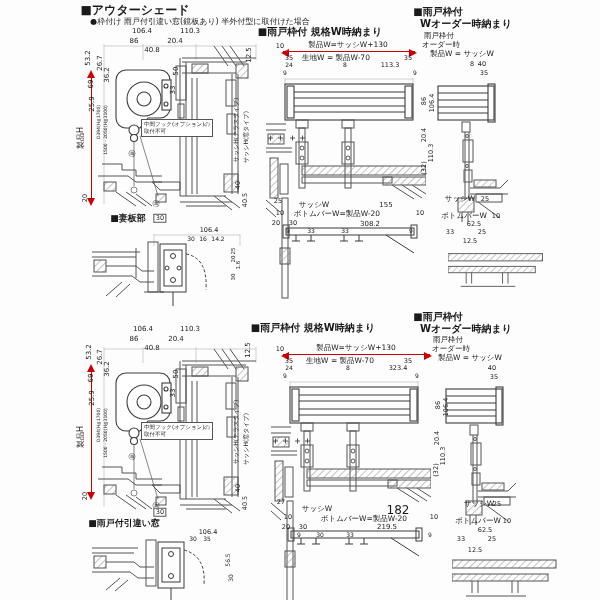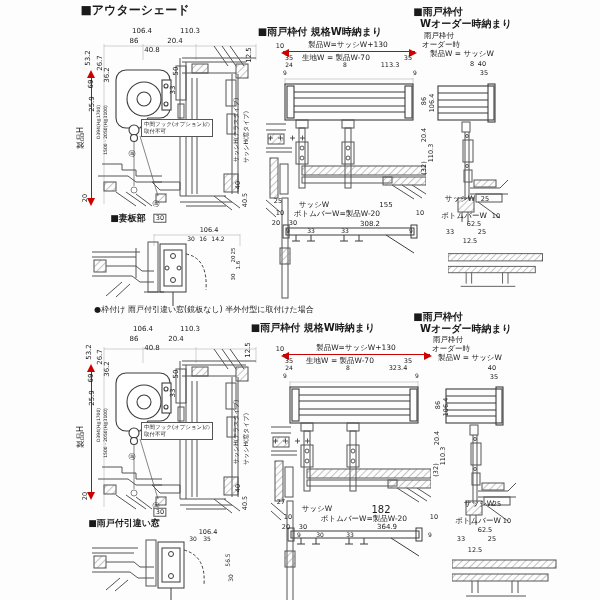--- a/index.html
+++ b/index.html
@@ -293,20 +293,21 @@
   <div class="note" style="left:141px;top:119px">
     <div>中間フック(オプション)の</div>
     <div>取付不可</div>
   </div>
   <div class="note" style="left:141px;top:422px">
     <div>中間フック(オプション)の</div>
     <div>取付不可</div>
   </div>
 
 <span class="lbl b" style="left: 135px; top: 10px; font-size: 12px;">■アウターシェード</span>
+    <span class="lbl" style="left: 200px; top: 22px; font-size: 8px;">●枠付け 雨戸付引違い窓(鏡板あり) 半外付型に取付けた場合</span>
     <span class="lbl b" style="left: 320px; top: 32px; font-size: 10px;">■雨戸枠付 規格W時納まり</span>
     <span class="lbl b" style="left: 438px; top: 12px; font-size: 10px;">■雨戸枠付</span>
     <span class="lbl b" style="left: 466px; top: 24px; font-size: 10px;">Wオーダー時納まり</span>
     <span class="lbl" style="left: 439px; top: 36px; font-size: 7.5px;">雨戸枠付</span>
     <span class="lbl" style="left: 441px; top: 45px; font-size: 7.5px;">オーダー時</span>
     <span class="lbl" style="left: 462px; top: 54px; font-size: 7.5px;">製品W = サッシW</span>
     <span class="lbl" style="left: 142px; top: 31px; font-size: 7px;">106.4</span>
     <span class="lbl" style="left: 190px; top: 31px; font-size: 7px;">110.3</span>
     <span class="lbl" style="left: 134px; top: 41px; font-size: 7px;">86</span>
     <span class="lbl" style="left: 175px; top: 41px; font-size: 7px;">20.4</span>
@@ -371,21 +372,20 @@
     <span class="lbl" style="left: 482px; top: 64px; font-size: 6.5px;">40</span>
     <span class="lbl" style="left: 484px; top: 73px; font-size: 6.5px;">35</span>
     <span class="lbl" style="left: 460px; top: 199px; font-size: 7.5px;">サッシW</span>
     <span class="lbl" style="left: 485px; top: 199px; font-size: 6.5px;">25</span>
     <span class="lbl" style="left: 464px; top: 216px; font-size: 7.5px;">ボトムバーW</span>
     <span class="lbl" style="left: 496px; top: 216px; font-size: 6.5px;">10</span>
     <span class="lbl" style="left: 474px; top: 224px; font-size: 6.5px;">62.5</span>
     <span class="lbl" style="left: 450px; top: 232px; font-size: 6.5px;">33</span>
     <span class="lbl" style="left: 482px; top: 232px; font-size: 6.5px;">25</span>
     <span class="lbl" style="left: 470px; top: 241px; font-size: 6.5px;">12.5</span>
-    <span class="lbl" style="left: 204px; top: 310px; font-size: 8px;">●枠付け 雨戸付引違い窓(鏡板なし) 半外付型に取付けた場合</span>
     <span class="lbl b" style="left: 313px; top: 328px; font-size: 10px;">■雨戸枠付 規格W時納まり</span>
     <span class="lbl b" style="left: 438px; top: 317px; font-size: 10px;">■雨戸枠付</span>
     <span class="lbl b" style="left: 466px; top: 329px; font-size: 10px;">Wオーダー時納まり</span>
     <span class="lbl" style="left: 448px; top: 340px; font-size: 7.5px;">雨戸枠付</span>
     <span class="lbl" style="left: 451px; top: 349px; font-size: 7.5px;">オーダー時</span>
     <span class="lbl" style="left: 470px; top: 358px; font-size: 7.5px;">製品W = サッシW</span>
     <span class="lbl" style="left: 143px; top: 329px; font-size: 7px;">106.4</span>
     <span class="lbl" style="left: 190px; top: 329px; font-size: 7px;">110.3</span>
     <span class="lbl" style="left: 134px; top: 339px; font-size: 7px;">86</span>
     <span class="lbl" style="left: 176px; top: 339px; font-size: 7px;">20.4</span>
@@ -418,27 +418,27 @@
     <span class="lbl" style="left: 398px; top: 368px; font-size: 6.5px;">323.4</span>
     <span class="lbl" style="left: 285px; top: 376px; font-size: 6px;">9</span>
     <span class="lbl" style="left: 417px; top: 376px; font-size: 6px;">9</span>
     <span class="lbl v" style="left: 438px; top: 405px; font-size: 6.5px;">86</span>
     <span class="lbl v" style="left: 446px; top: 407px; font-size: 6.5px;">106.4</span>
     <span class="lbl v" style="left: 437px; top: 438px; font-size: 6.5px;">20.4</span>
     <span class="lbl v" style="left: 443px; top: 456px; font-size: 6.5px;">110.3</span>
     <span class="lbl v" style="left: 436px; top: 470px; font-size: 6.5px;">(32)</span>
     <span class="lbl" style="left: 281px; top: 502px; font-size: 6.5px;">27</span>
     <span class="lbl" style="left: 317px; top: 509px; font-size: 7.5px;">サッシW</span>
-    <span class="lbl" style="left: 381px; top: 510px; font-size: 10px;">182</span>
+    <span class="lbl" style="left: 398px; top: 510px; font-size: 12px;">182</span>
     <span class="lbl" style="left: 288px; top: 517px; font-size: 6.5px;">10</span>
     <span class="lbl" style="left: 364px; top: 519px; font-size: 7.5px;">ボトムバーW=製品W-20</span>
     <span class="lbl" style="left: 434px; top: 517px; font-size: 6.5px;">10</span>
     <span class="lbl" style="left: 286px; top: 527px; font-size: 6.5px;">20</span>
     <span class="lbl" style="left: 303px; top: 527px; font-size: 6.5px;">30</span>
-    <span class="lbl" style="left: 387px; top: 527px; font-size: 7px;">364.9</span>
+    <span class="lbl" style="left: 387px; top: 527px; font-size: 7px;">219.5</span>
     <span class="lbl" style="left: 299px; top: 535px; font-size: 6px;">9</span>
     <span class="lbl" style="left: 320px; top: 535px; font-size: 6px;">30</span>
     <span class="lbl" style="left: 350px; top: 535px; font-size: 6px;">33</span>
     <span class="lbl" style="left: 430px; top: 535px; font-size: 6px;">9</span>
     <span class="lbl" style="left: 492px; top: 368px; font-size: 6.5px;">40</span>
     <span class="lbl" style="left: 494px; top: 377px; font-size: 6.5px;">35</span>
     <span class="lbl" style="left: 479px; top: 504px; font-size: 7.5px;">サッシW</span>
     <span class="lbl" style="left: 497px; top: 504px; font-size: 6.5px;">25</span>
     <span class="lbl" style="left: 478px; top: 521px; font-size: 7.5px;">ボトムバーW</span>
     <span class="lbl" style="left: 507px; top: 521px; font-size: 6.5px;">10</span>

